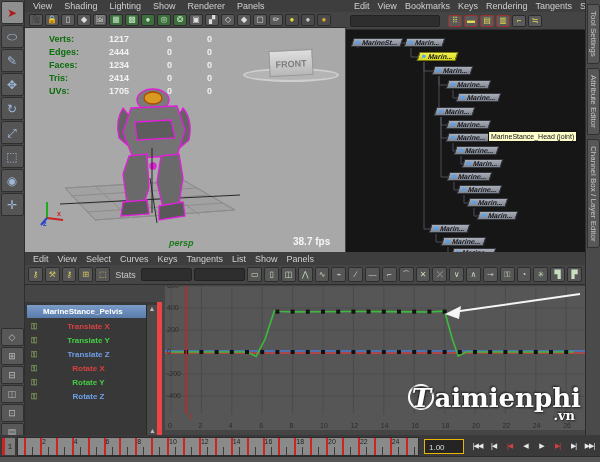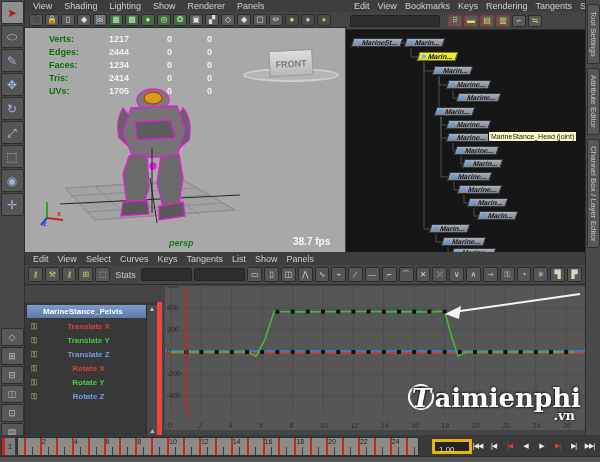--- a/index.html
+++ b/index.html
@@ -84,21 +84,21 @@
   
   #timeline-zone { left:0; top:435px; width:600px; height:27px; background:#3a3a3a; }
   #cur-frame-box { position:absolute; left:2px; top:3px; width:13px; height:17px; background:#7d7d7d;
     border-left:3px solid #cc2222; color:#222; font-size:8px; line-height:17px; text-align:center; }
   #timeline { position:absolute; left:17px; top:2px; width:402px; height:19px; background:#8a8a8a;
     border:1px solid #2d2d2d; overflow:hidden; }
   .tl-num { position:absolute; top:0; font-size:7px; color:#222; }
   .tl-tick-red { position:absolute; top:0; width:2px; height:19px; background:#cc2525; }
   .tl-tick-black { position:absolute; top:9px; width:1px; height:10px; background:#3c3c3c; }
   #rate-field { position:absolute; left:424px; top:4px; width:40px; height:15px; background:#242424;
-    color:#ddd; font-size:8px; line-height:15px; padding-left:4px; border:3px solid #eab308;margin-left:8px; }
+    color:#ddd; font-size:8px; line-height:15px; padding-left:4px; border:1px solid #eab308; }
   .pb-btn { position:absolute; top:3px; width:15px; height:16px; color:#e8e8e8; font-size:7px;
     line-height:16px; text-align:center; letter-spacing:-1px; }
   #range-strip { position:absolute; left:0; top:456px; width:600px; height:6px; background:#555;
     border-top:1px solid #2c2c2c; }
 </style>
 </head>
 <body>
 
 <div id="stage">
 

